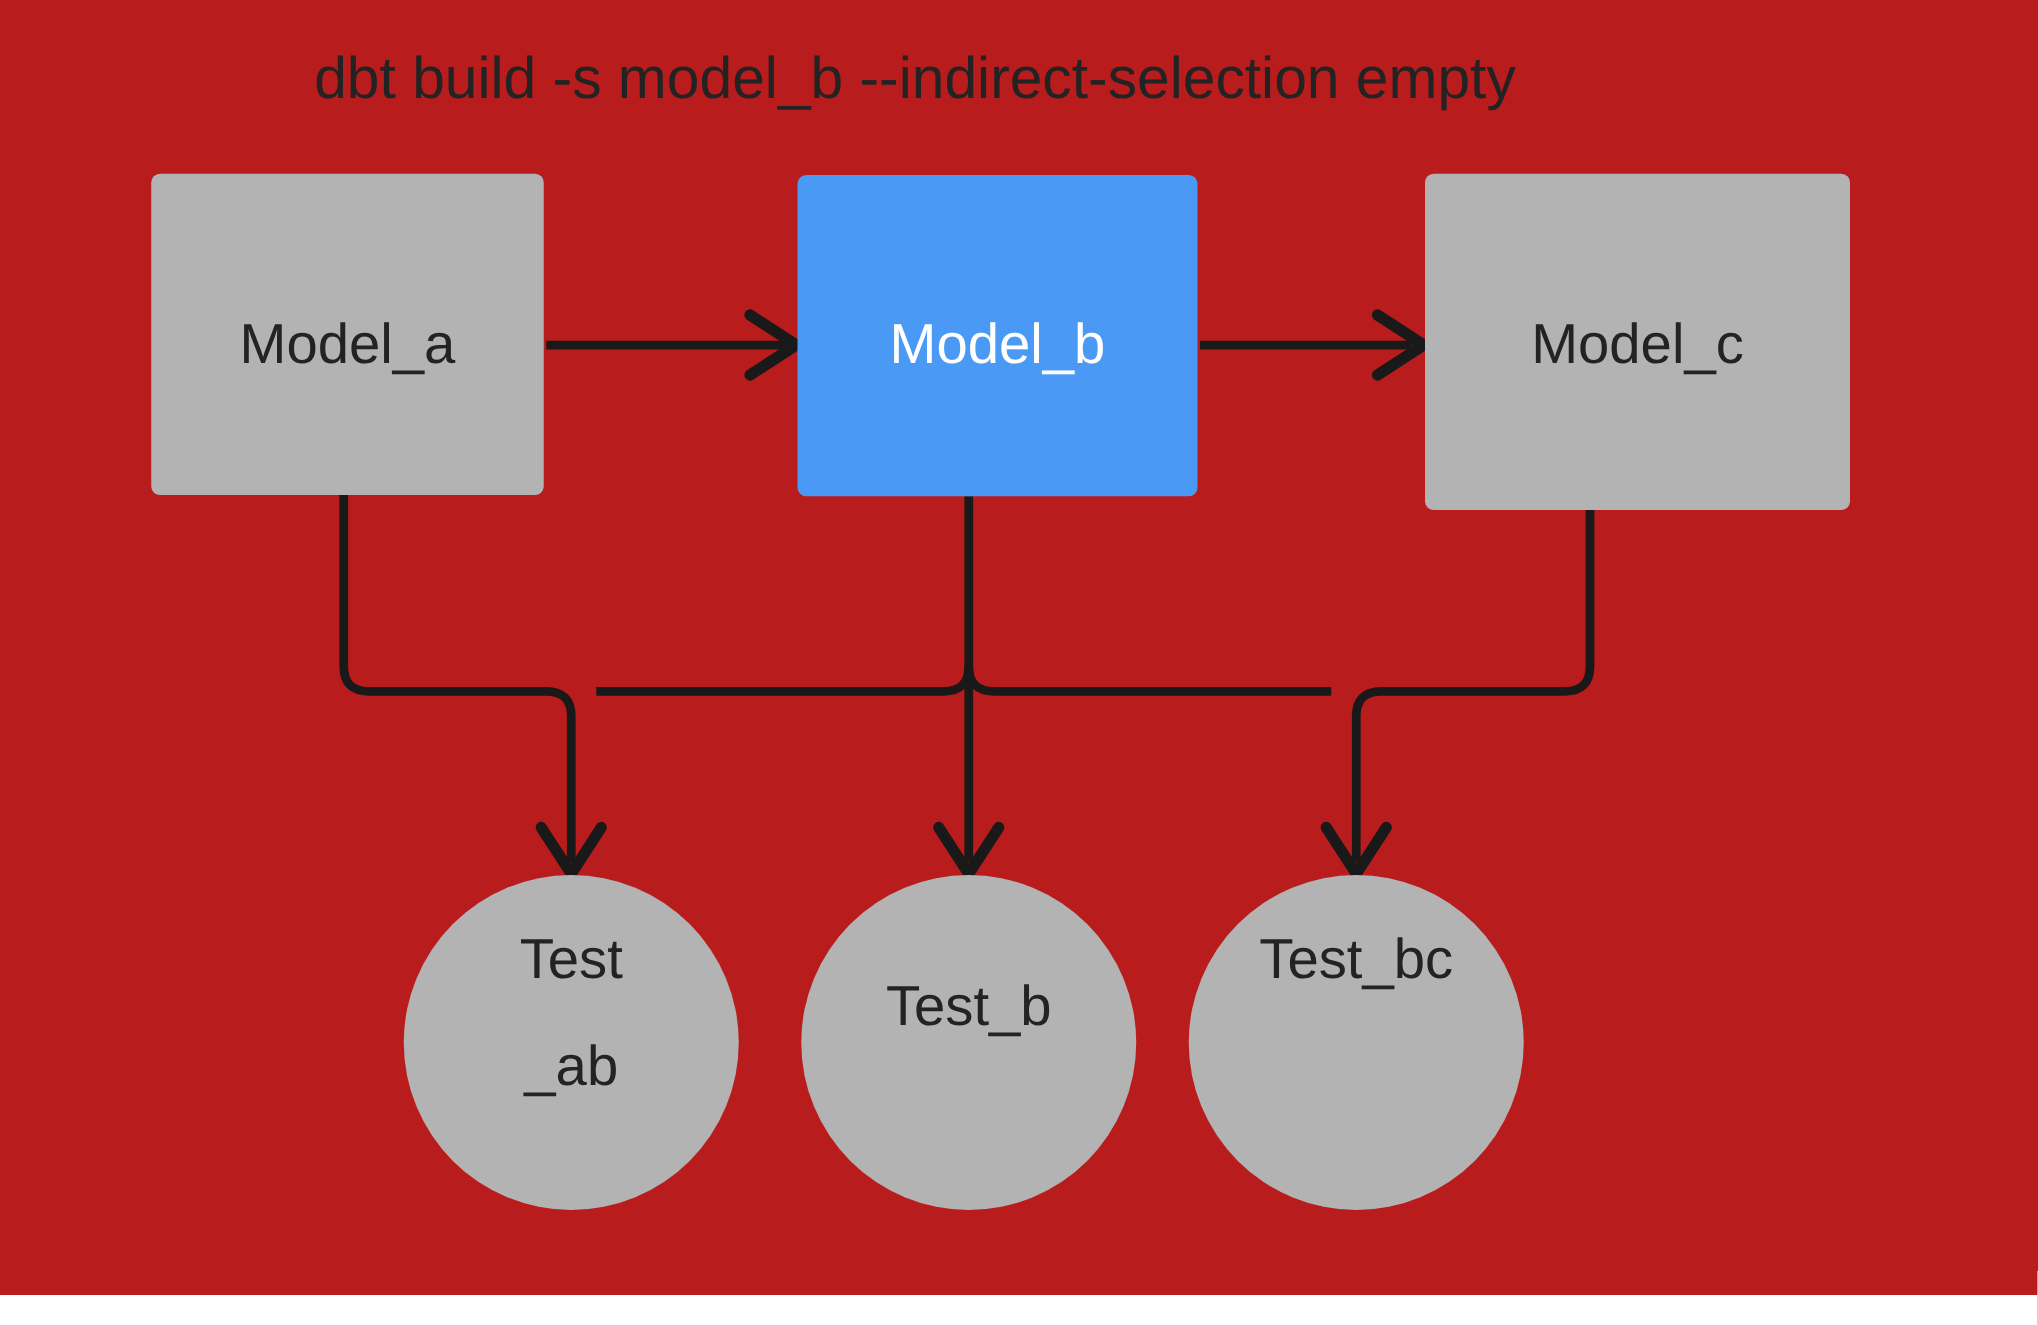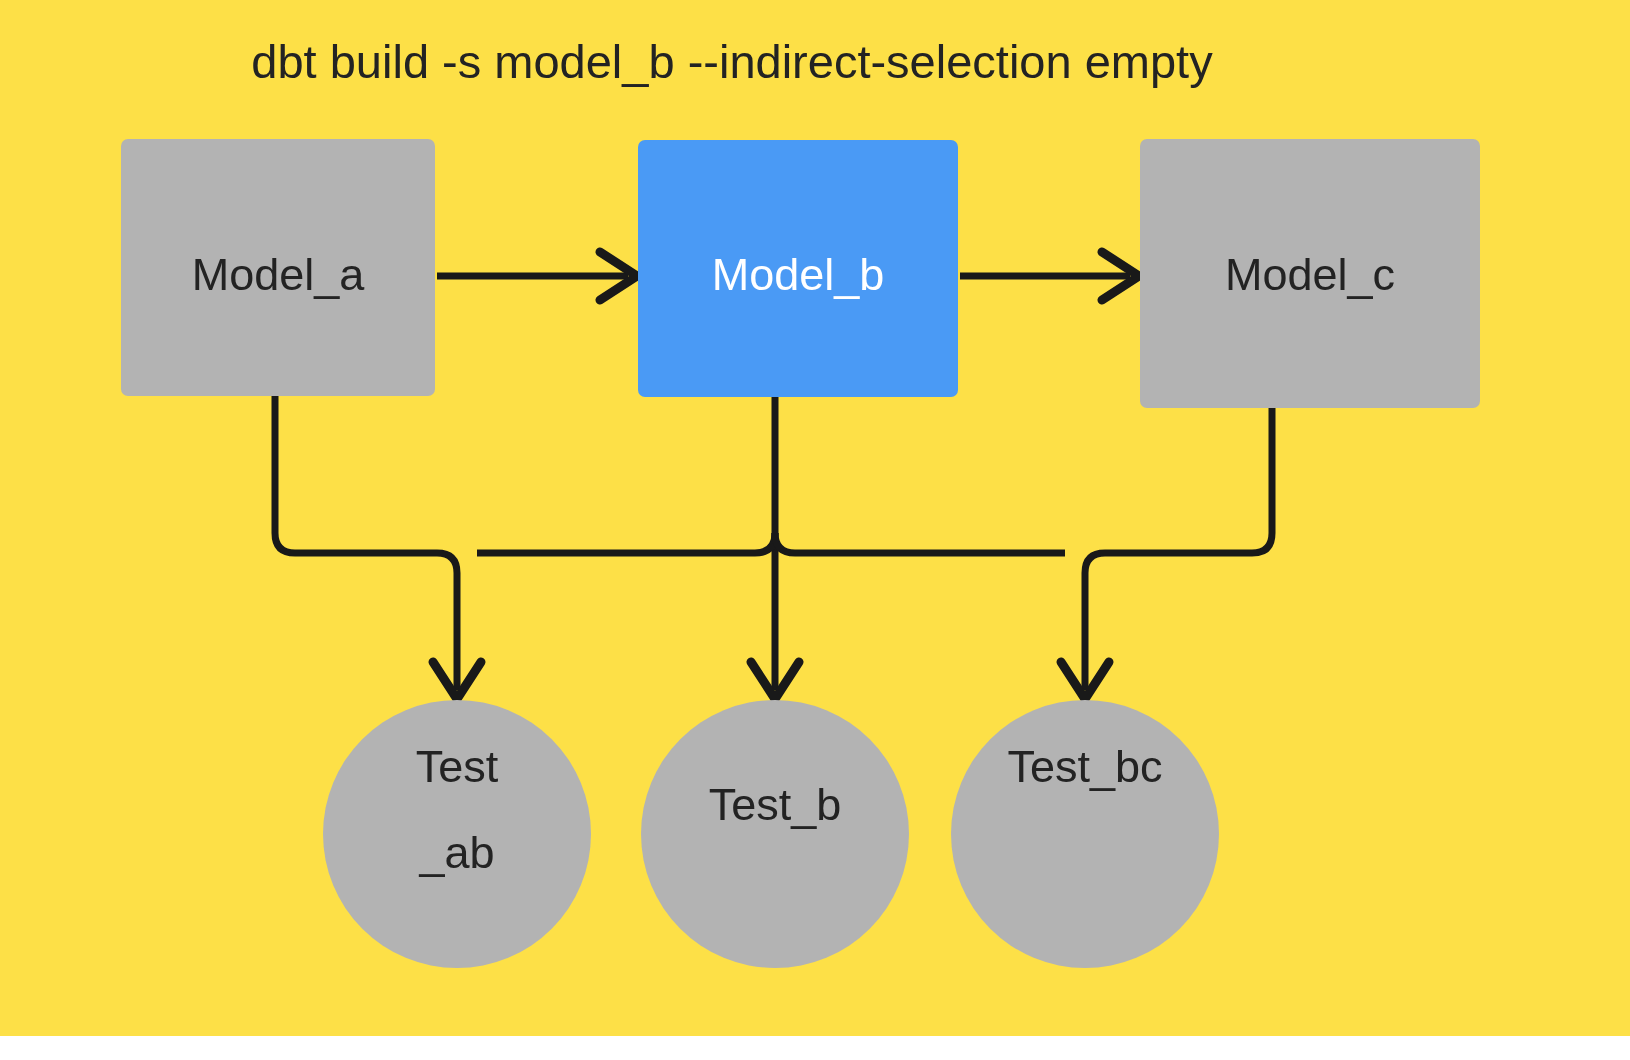--- a/index.html
+++ b/index.html
@@ -10,21 +10,21 @@
   body {
     width: 1630px;
     height: 1060px;
     overflow: hidden;
     font-family: "Liberation Sans", sans-serif;
   }
   #canvas {
     position: relative;
     width: 1630px;
     height: 1036px;
-    background: #fde047;
+    background: #b91c1c;
   }
   #diagram-svg {
     position: absolute;
     top: 0;
     left: 0;
     width: 1630px;
     height: 1060px;
   }
   .title-text {
     font-family: "Liberation Sans", sans-serif;

